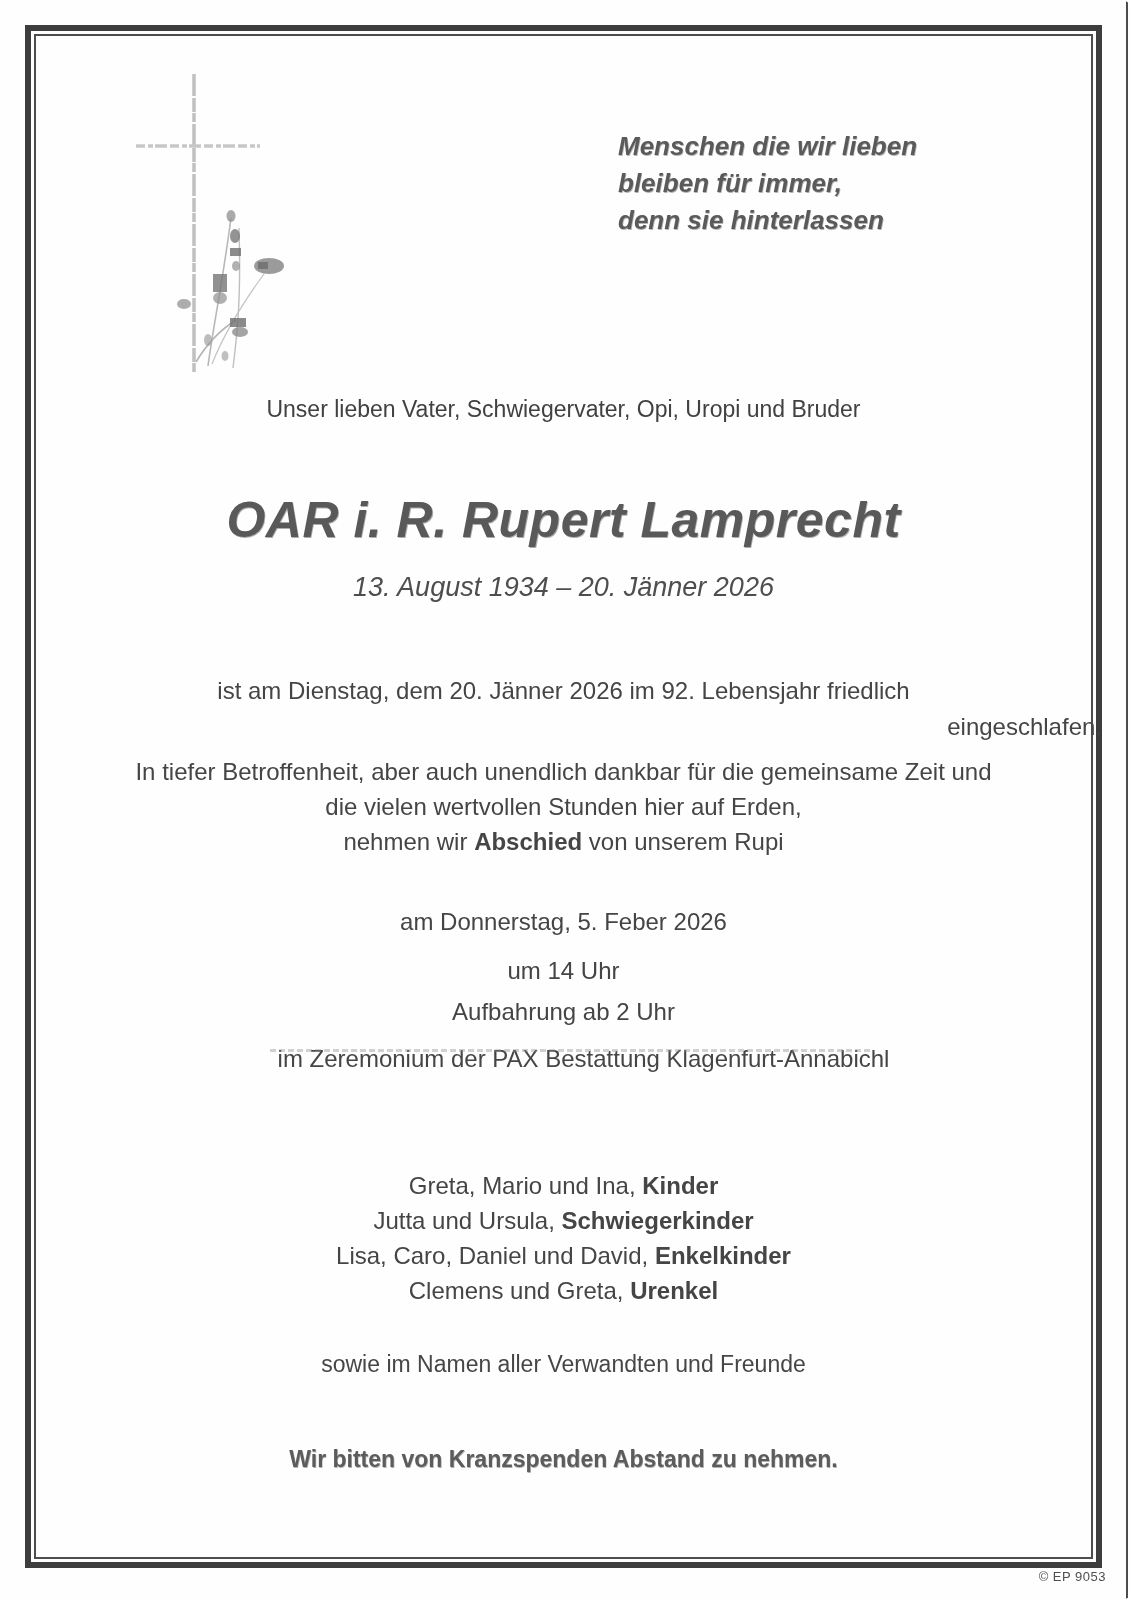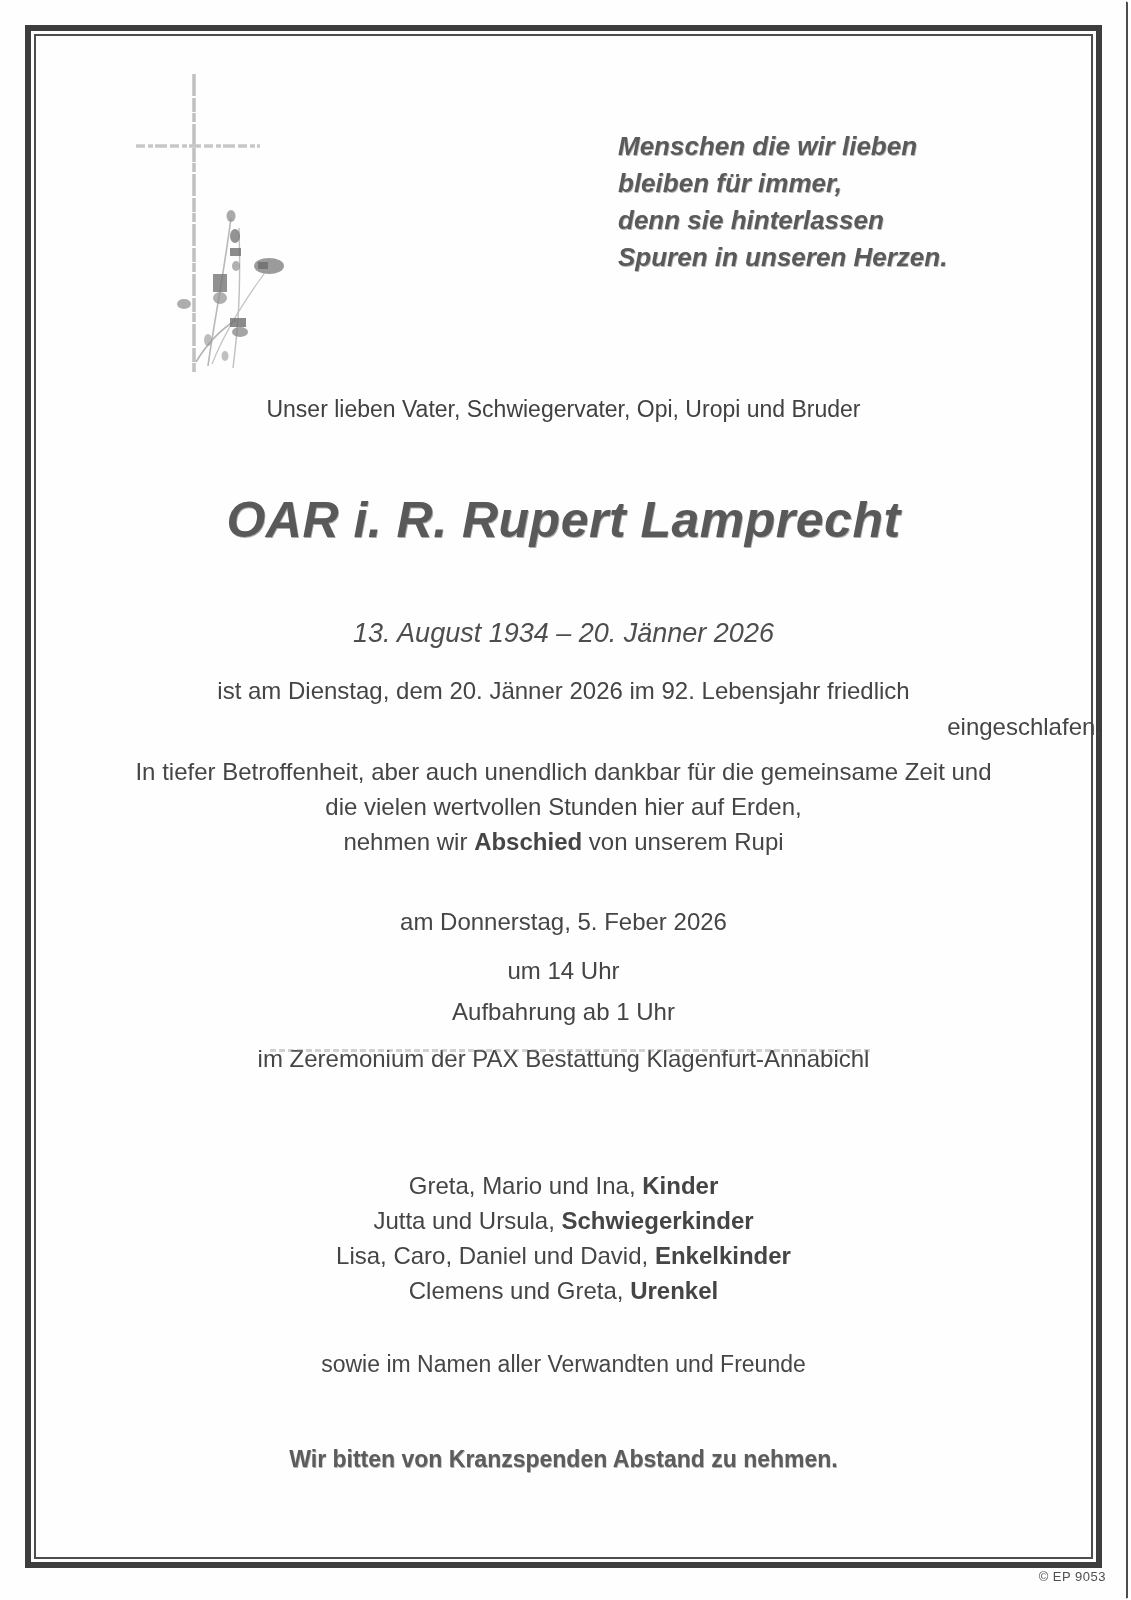--- a/index.html
+++ b/index.html
@@ -45,31 +45,31 @@
     position: absolute; left: 0; width: 100%;
     text-align: center; white-space: nowrap;
   }
   .intro      { top: 396px; font-size: 23px; color: #414141; }
   .name {
     top: 490px; font-size: 50px; line-height: 60px;
     font-weight: 700; font-style: italic; color: #595959;
     text-shadow: 0.8px 0.8px 0.6px #adadad;
     letter-spacing: 0.5px;
   }
-  .dates      { top: 572px; font-size: 27px; font-style: italic; color: #4e4e4e; margin-top: 46px; }
+  .dates      { top: 572px; font-size: 27px; font-style: italic; color: #4e4e4e; }
   .body-line  { font-size: 24px; line-height: 30px; color: #454545; }
   .death-1    { top: 676px; }
   .death-2    { top: 712px; text-align: right; }
   .grief-1    { top: 757px; }
   .grief-2    { top: 792px; }
   .farewell   { top: 827px; }
   .cer-date   { top: 907px; }
   .cer-time   { top: 956px; }
   .cer-laying { top: 997px; }
-  .cer-loc    { top: 1044px; }
+  .cer-loc    { top: 1044px; margin-left: 20px; }
   .smudge {
     position: absolute; left: 245px; top: 1049px; width: 600px; height: 0;
     border-top: 3px dashed #909090; opacity: .4;
   }
   .heading    { top: 1119px; font-weight: 700; color: #4c4c4c; }
   .fam-1      { top: 1171px; }
   .fam-2      { top: 1206px; }
   .fam-3      { top: 1241px; }
   .fam-4      { top: 1276px; }
   .bold-seg   { font-weight: 700; }
@@ -113,41 +113,40 @@
     <rect x="118" y="252" width="16" height="9" fill="#6e6e6e" opacity="0.8"></rect>
     <ellipse cx="128" cy="266" rx="8" ry="5" fill="#858585" opacity="0.75"></ellipse>
     <ellipse cx="96" cy="274" rx="4" ry="6" fill="#9a9a9a" opacity="0.65"></ellipse>
     <ellipse cx="113" cy="290" rx="3.5" ry="5" fill="#969696" opacity="0.6"></ellipse>
   </svg>
 
   <div class="poem">
     <div>Menschen die wir lieben</div>
     <div>bleiben für immer,</div>
     <div>denn sie hinterlassen</div>
-    <div>Spuren in unseren Herzen.</div>
   </div>
 
   <div class="content">
 
     <div class="line intro">Unser lieben Vater, Schwiegervater, Opi, Uropi und Bruder</div>
 
     <div class="line name">OAR i. R. Rupert Lamprecht</div>
 
     <div class="line dates">13. August 1934 – 20. Jänner 2026</div>
 
     <div class="line body-line death-1">ist am Dienstag, dem 20. Jänner 2026 im 92. Lebensjahr friedlich</div>
     <div class="line body-line death-2">eingeschlafen.</div>
 
     <div class="line body-line grief-1">In tiefer Betroffenheit, aber auch unendlich dankbar für die gemeinsame Zeit und</div>
     <div class="line body-line farewell"><span>nehmen wir </span><span class="bold-seg">Abschied</span><span> von unserem Rupi</span></div>
     <div class="line body-line grief-2">die vielen wertvollen Stunden hier auf Erden,</div>
 
     <div class="line body-line cer-date">am Donnerstag, 5. Feber 2026</div>
     <div class="line body-line cer-time">um 14 Uhr</div>
-    <div class="line body-line cer-laying">Aufbahrung ab 1 Uhr</div>
+    <div class="line body-line cer-laying">Aufbahrung ab 2 Uhr</div>
     <div class="line body-line cer-loc">im Zeremonium der PAX Bestattung Klagenfurt-Annabichl</div>
     <div class="smudge"></div>
 
 
     <div class="line body-line fam-1"><span>Greta, Mario und Ina, </span><span class="bold-seg">Kinder</span></div>
     <div class="line body-line fam-2"><span>Jutta und Ursula, </span><span class="bold-seg">Schwiegerkinder</span></div>
     <div class="line body-line fam-3"><span>Lisa, Caro, Daniel und David, </span><span class="bold-seg">Enkelkinder</span></div>
     <div class="line body-line fam-4"><span>Clemens und Greta, </span><span class="bold-seg">Urenkel</span></div>
 
     <div class="line sowie">sowie im Namen aller Verwandten und Freunde</div>

